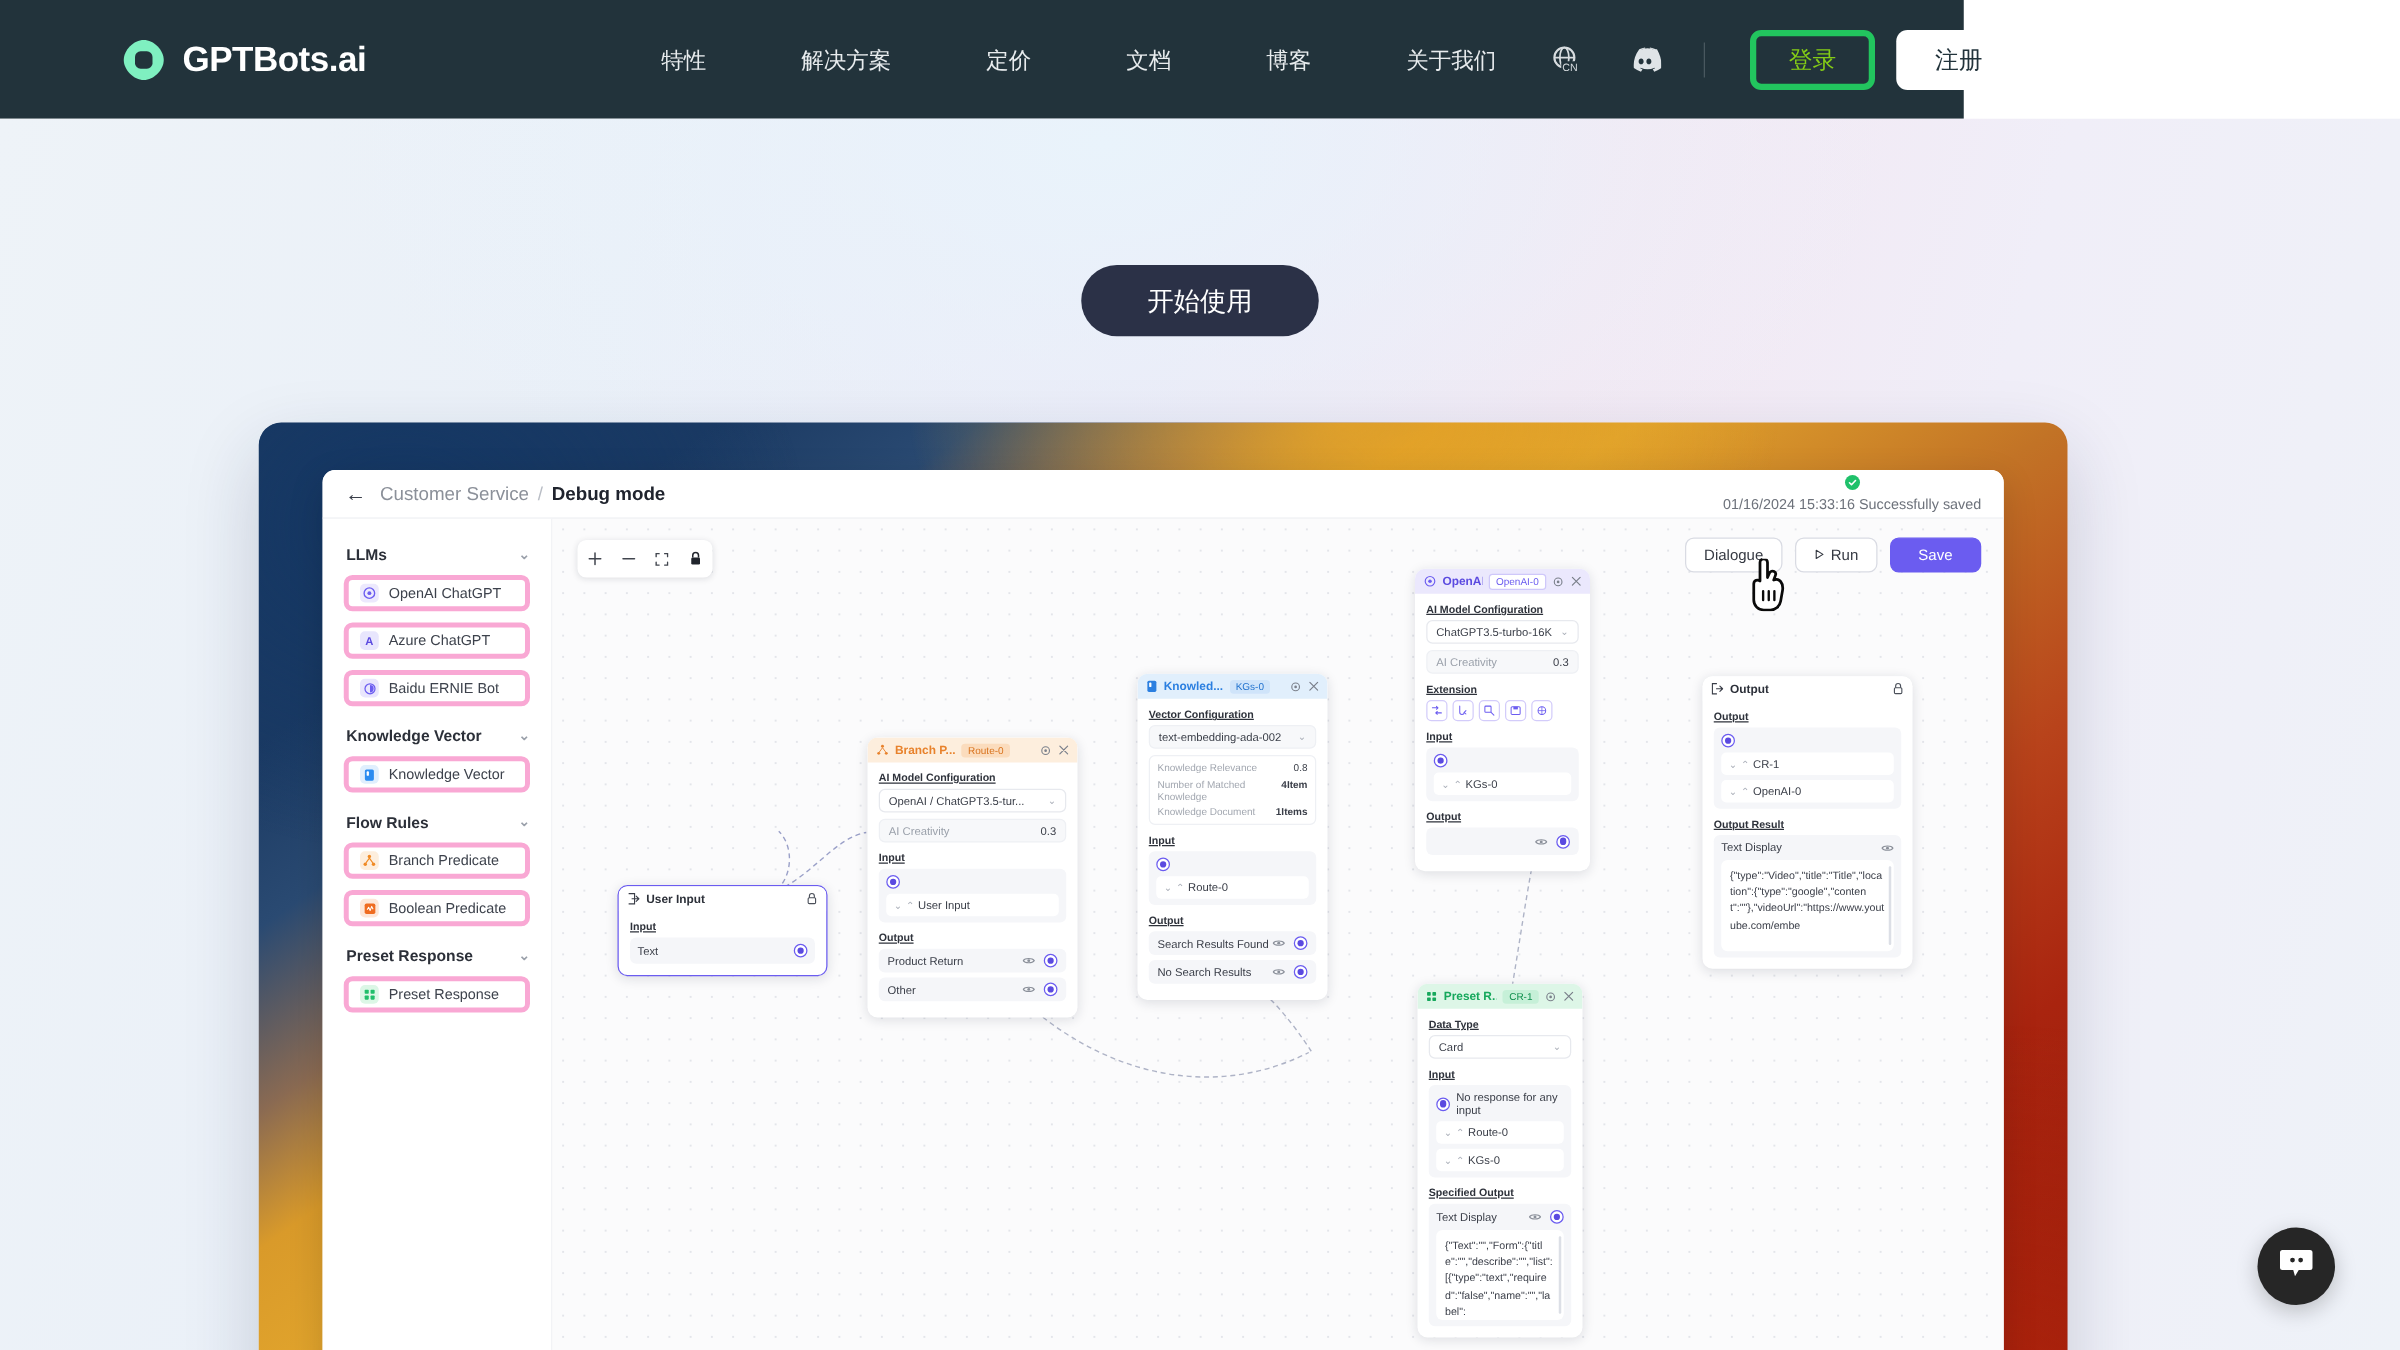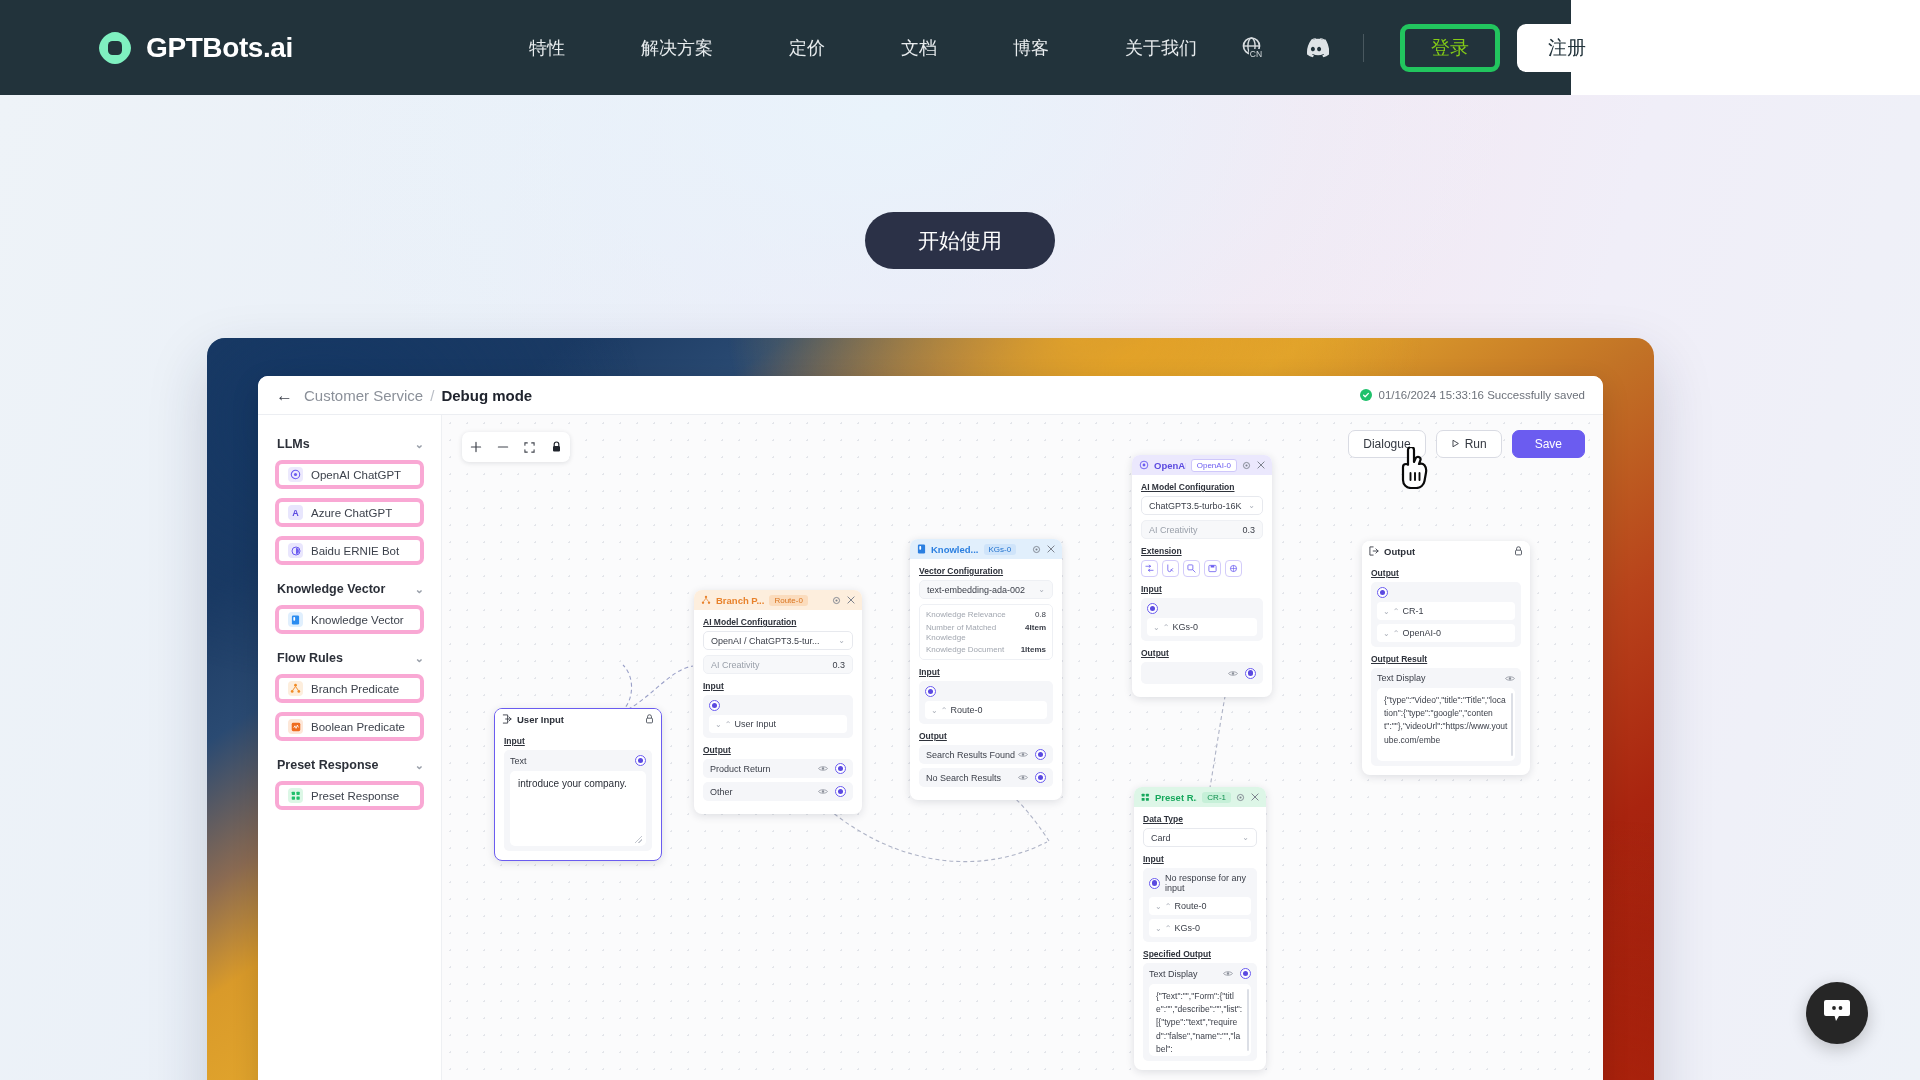--- a/index.html
+++ b/index.html
@@ -79,21 +79,21 @@
     overflow: hidden; z-index: 5;
   }
   #app-topbar {
     height: 39px; border-bottom: 1px solid #eceef2;
     display: flex; align-items: center; padding: 0 18px; background: #fff;
   }
   #back-arrow { font-size: 17px; color: #3b3f4a; margin-right: 11px; cursor: pointer; line-height: 1; }
   #crumb-parent { font-size: 15px; color: #8b9099; cursor: pointer; }
   #crumb-sep { font-size: 15px; color: #b9bdc5; margin: 0 7px; }
   #crumb-current { font-size: 15px; color: #20242e; font-weight: 700; }
-  #save-status { margin-left: auto; display: flex; align-items: center; gap: 6px; font-size: 11.5px; color: #6d727b; }
+  #save-status { margin-left: auto; display: flex; align-items: center; gap: 6px; font-size: 11.5px; color: #6d727b; flex-direction: column; }
   .check-dot { width: 12px; height: 12px; border-radius: 50%; background: #1fc16b; display:flex; align-items:center; justify-content:center; }
   .check-dot svg { display:block; }
 
   #app-body { display: flex; height: 704px; }
 
   
   #sidebar { width: 184px; background: #ffffff; padding: 22px 17px 0 17px; border-right: 1px solid #eef0f3; }
   .side-group-head {
     display: flex; align-items: center; justify-content: space-between;
     font-size: 12.5px; font-weight: 700; color: #2c3039; margin: 0 0 9px 2px; cursor: pointer;
@@ -423,21 +423,20 @@
               </span>
             </span>
           </div>
           <div class="node-body">
             <div class="sec-label">Input</div>
             <div class="io-box">
               <div style="display:flex;align-items:center;">
                 <span style="font-size:9px;color:#3a3e48;">Text</span>
                 <span class="port" style="margin-left:auto"></span>
               </div>
-              <div class="textarea" style="margin-top:5px">introduce your company.</div>
             </div>
           </div>
         </div>
 
         <div class="node" style="left:252px; top:175px; width:168px;">
           <div class="node-head" style="background:#fdeedd;">
             <span style="display:flex">
               <svg width="10" height="10" viewBox="0 0 12 12">
                   <circle cx="6" cy="2.4" r="1.4" fill="#e8822c"></circle>
                   <circle cx="2.4" cy="9.2" r="1.4" fill="#e8822c"></circle>

